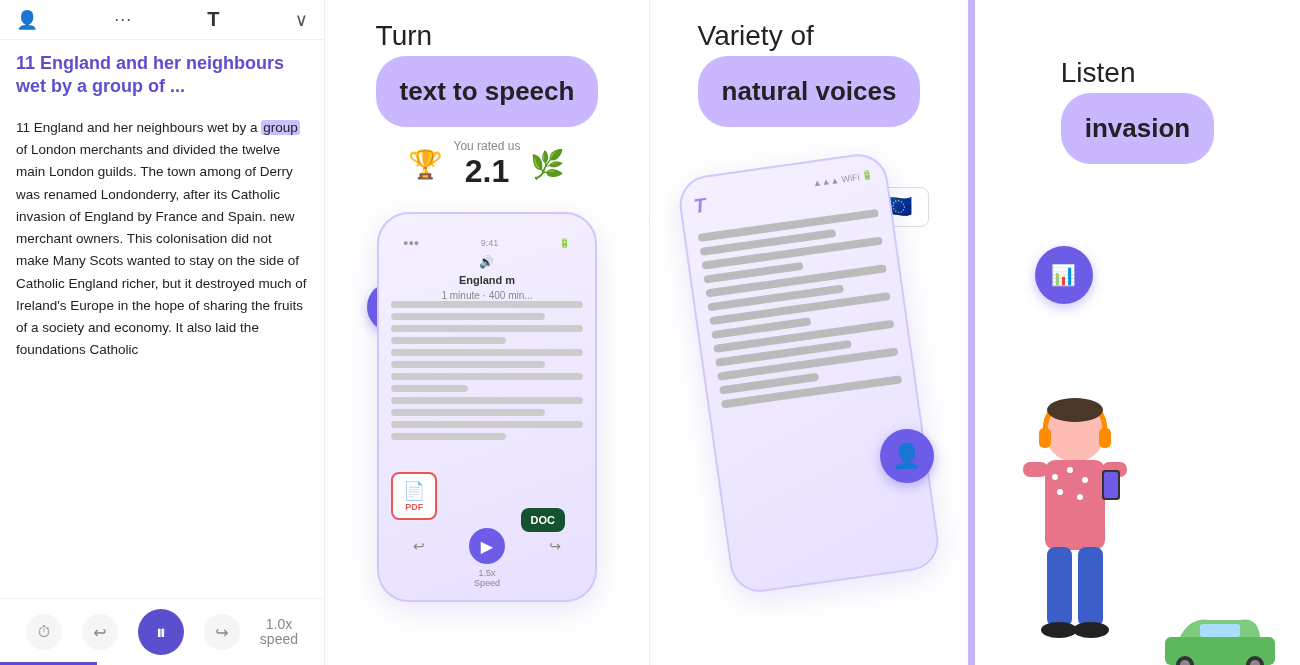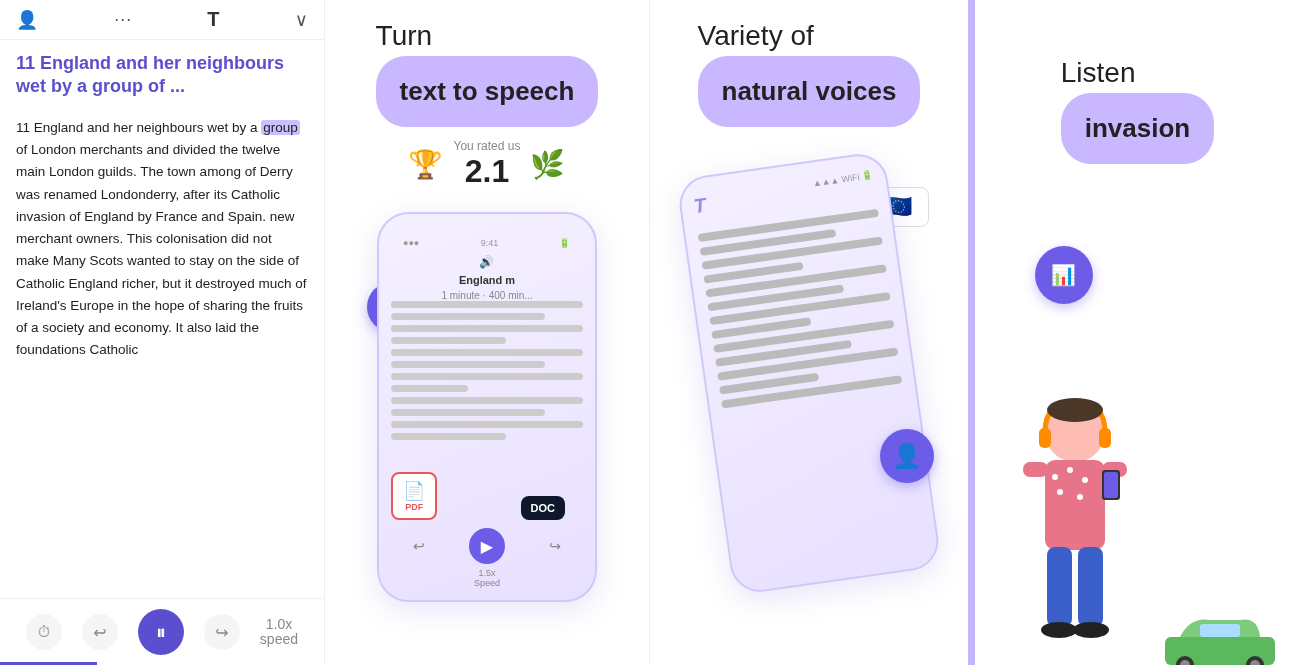--- a/index.html
+++ b/index.html
@@ -233,22 +233,22 @@
       flex-direction: column;
       align-items: center;
       font-size: 9px;
       font-weight: 700;
       color: #e55;
     }
 
     .doc-badge {
       position: absolute;
       right: 30px;
-      bottom: 80px;
-      background: #0f172a;
+      bottom: 68px;
+      background: #14532d;
       border-radius: 8px;
       padding: 6px 10px;
       font-size: 11px;
       font-weight: 700;
       color: #fff;
     }
 
     .sound-btn-phone {
       position: absolute;
       left: -10px;

